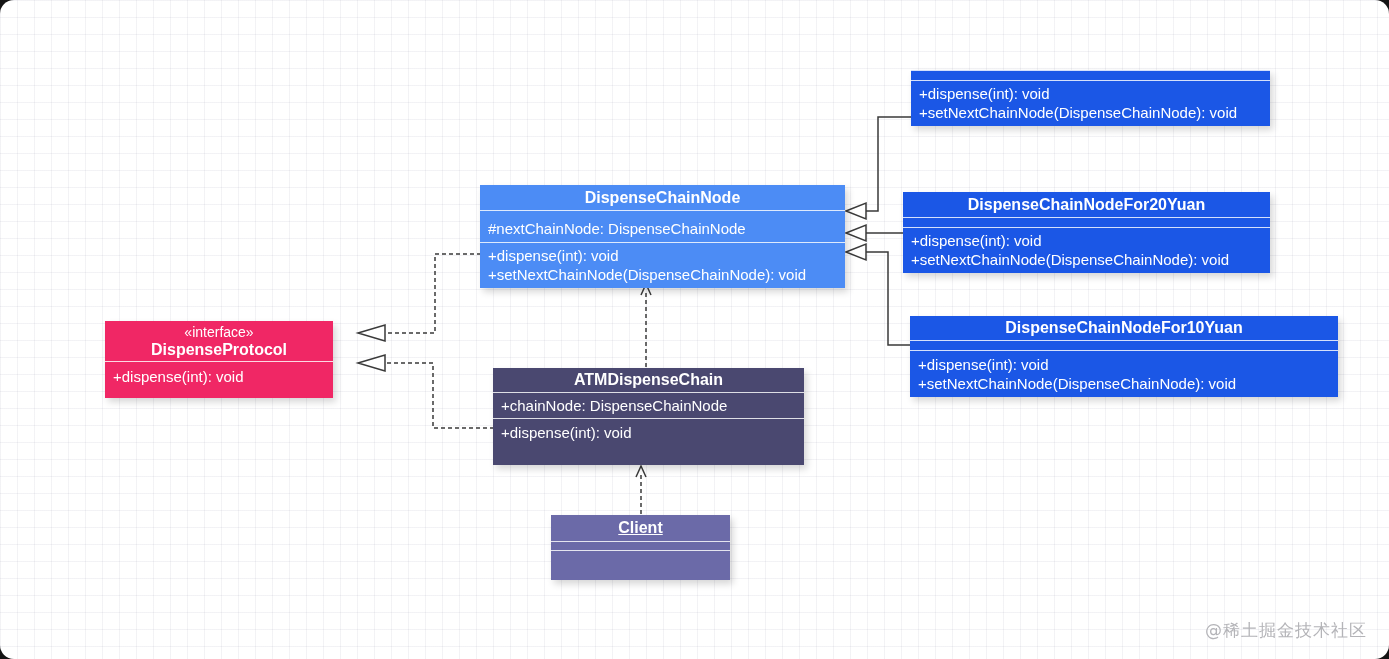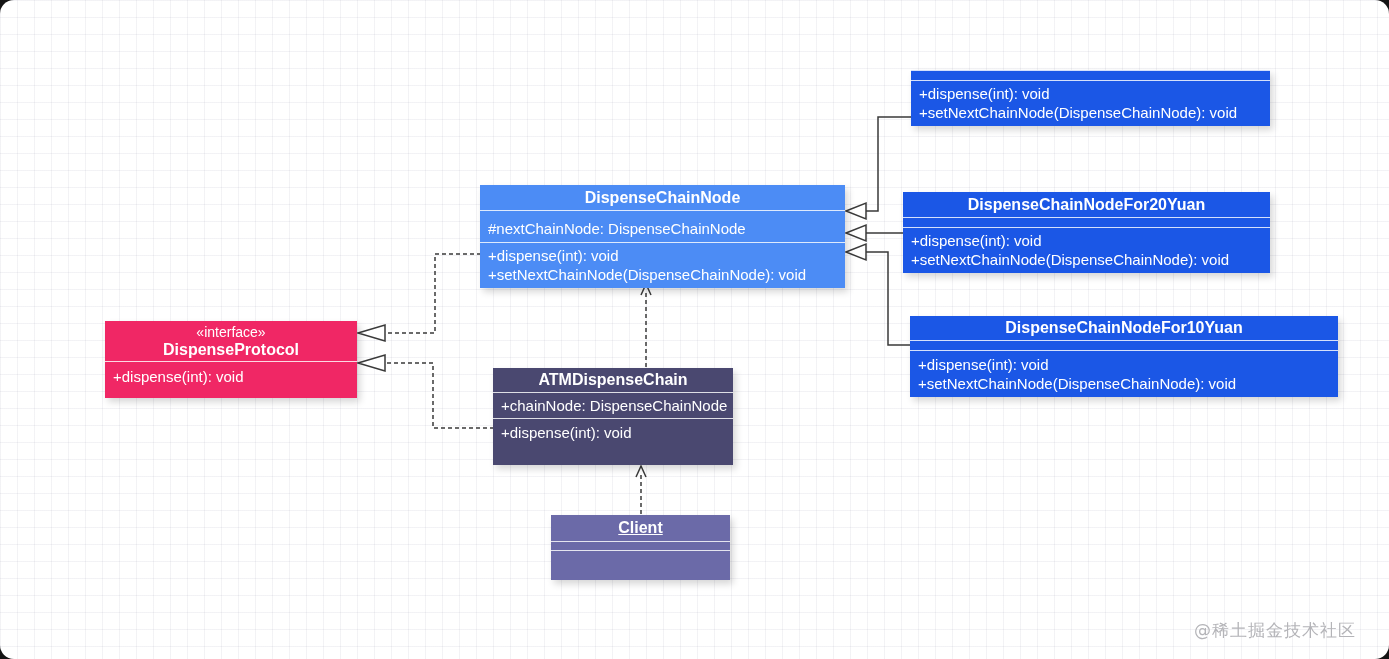--- a/index.html
+++ b/index.html
@@ -58,21 +58,21 @@
   }
   .name-line { line-height: 19px; }
   
   .theme-blue   { background: #1b57e6; }
   .theme-lblue  { background: #4c8cf5; }
   .theme-pink   { background: #f02765; }
   .theme-dark   { background: #4a4870; }
   .theme-purple { background: #6b6aa8; text-decoration: underline; }
   .watermark {
     position: absolute;
-    right: 33px;
+    right: 22px;
     bottom: 17px;
     z-index: 3;
     font-size: 17px;
     color: #b4b4b8;
     font-family: "DejaVu Sans", sans-serif;
     letter-spacing: 1px;
   }
 </style>
 </head>
 <body>
@@ -147,31 +147,31 @@
     <div class="uml-title" style="height:25px;">DispenseChainNode</div>
     <div class="uml-sec" style="padding:8px 0 4px;">
       <div class="uml-member">#nextChainNode: DispenseChainNode</div>
     </div>
     <div class="uml-sec" style="padding:3px 0 4px;">
       <div class="uml-member">+dispense(int): void</div>
       <div class="uml-member">+setNextChainNode(DispenseChainNode): void</div>
     </div>
   </div>
 
-  <div class="uml-box theme-pink" style="left:105px; top:321px; width:252px;">
+  <div class="uml-box theme-pink" style="left:105px; top:321px; width:228px;">
     <div class="uml-title" style="height:40px;">
       <div class="stereotype">«interface»</div>
       <div class="name-line">DispenseProtocol</div>
     </div>
     <div class="uml-sec" style="padding:5px 0 12px;">
       <div class="uml-member">+dispense(int): void</div>
     </div>
   </div>
 
-  <div class="uml-box theme-dark" style="left:493px; top:368px; width:240px;">
+  <div class="uml-box theme-dark" style="left:493px; top:368px; width:311px;">
     <div class="uml-title" style="height:24px;">ATMDispenseChain</div>
     <div class="uml-sec" style="padding:3px 0 3px;">
       <div class="uml-member">+chainNode: DispenseChainNode</div>
     </div>
     <div class="uml-sec" style="padding:4px 0 23px;">
       <div class="uml-member">+dispense(int): void</div>
     </div>
   </div>
 
   <div class="uml-box theme-purple" style="left:551px; top:515px; width:179px;">

